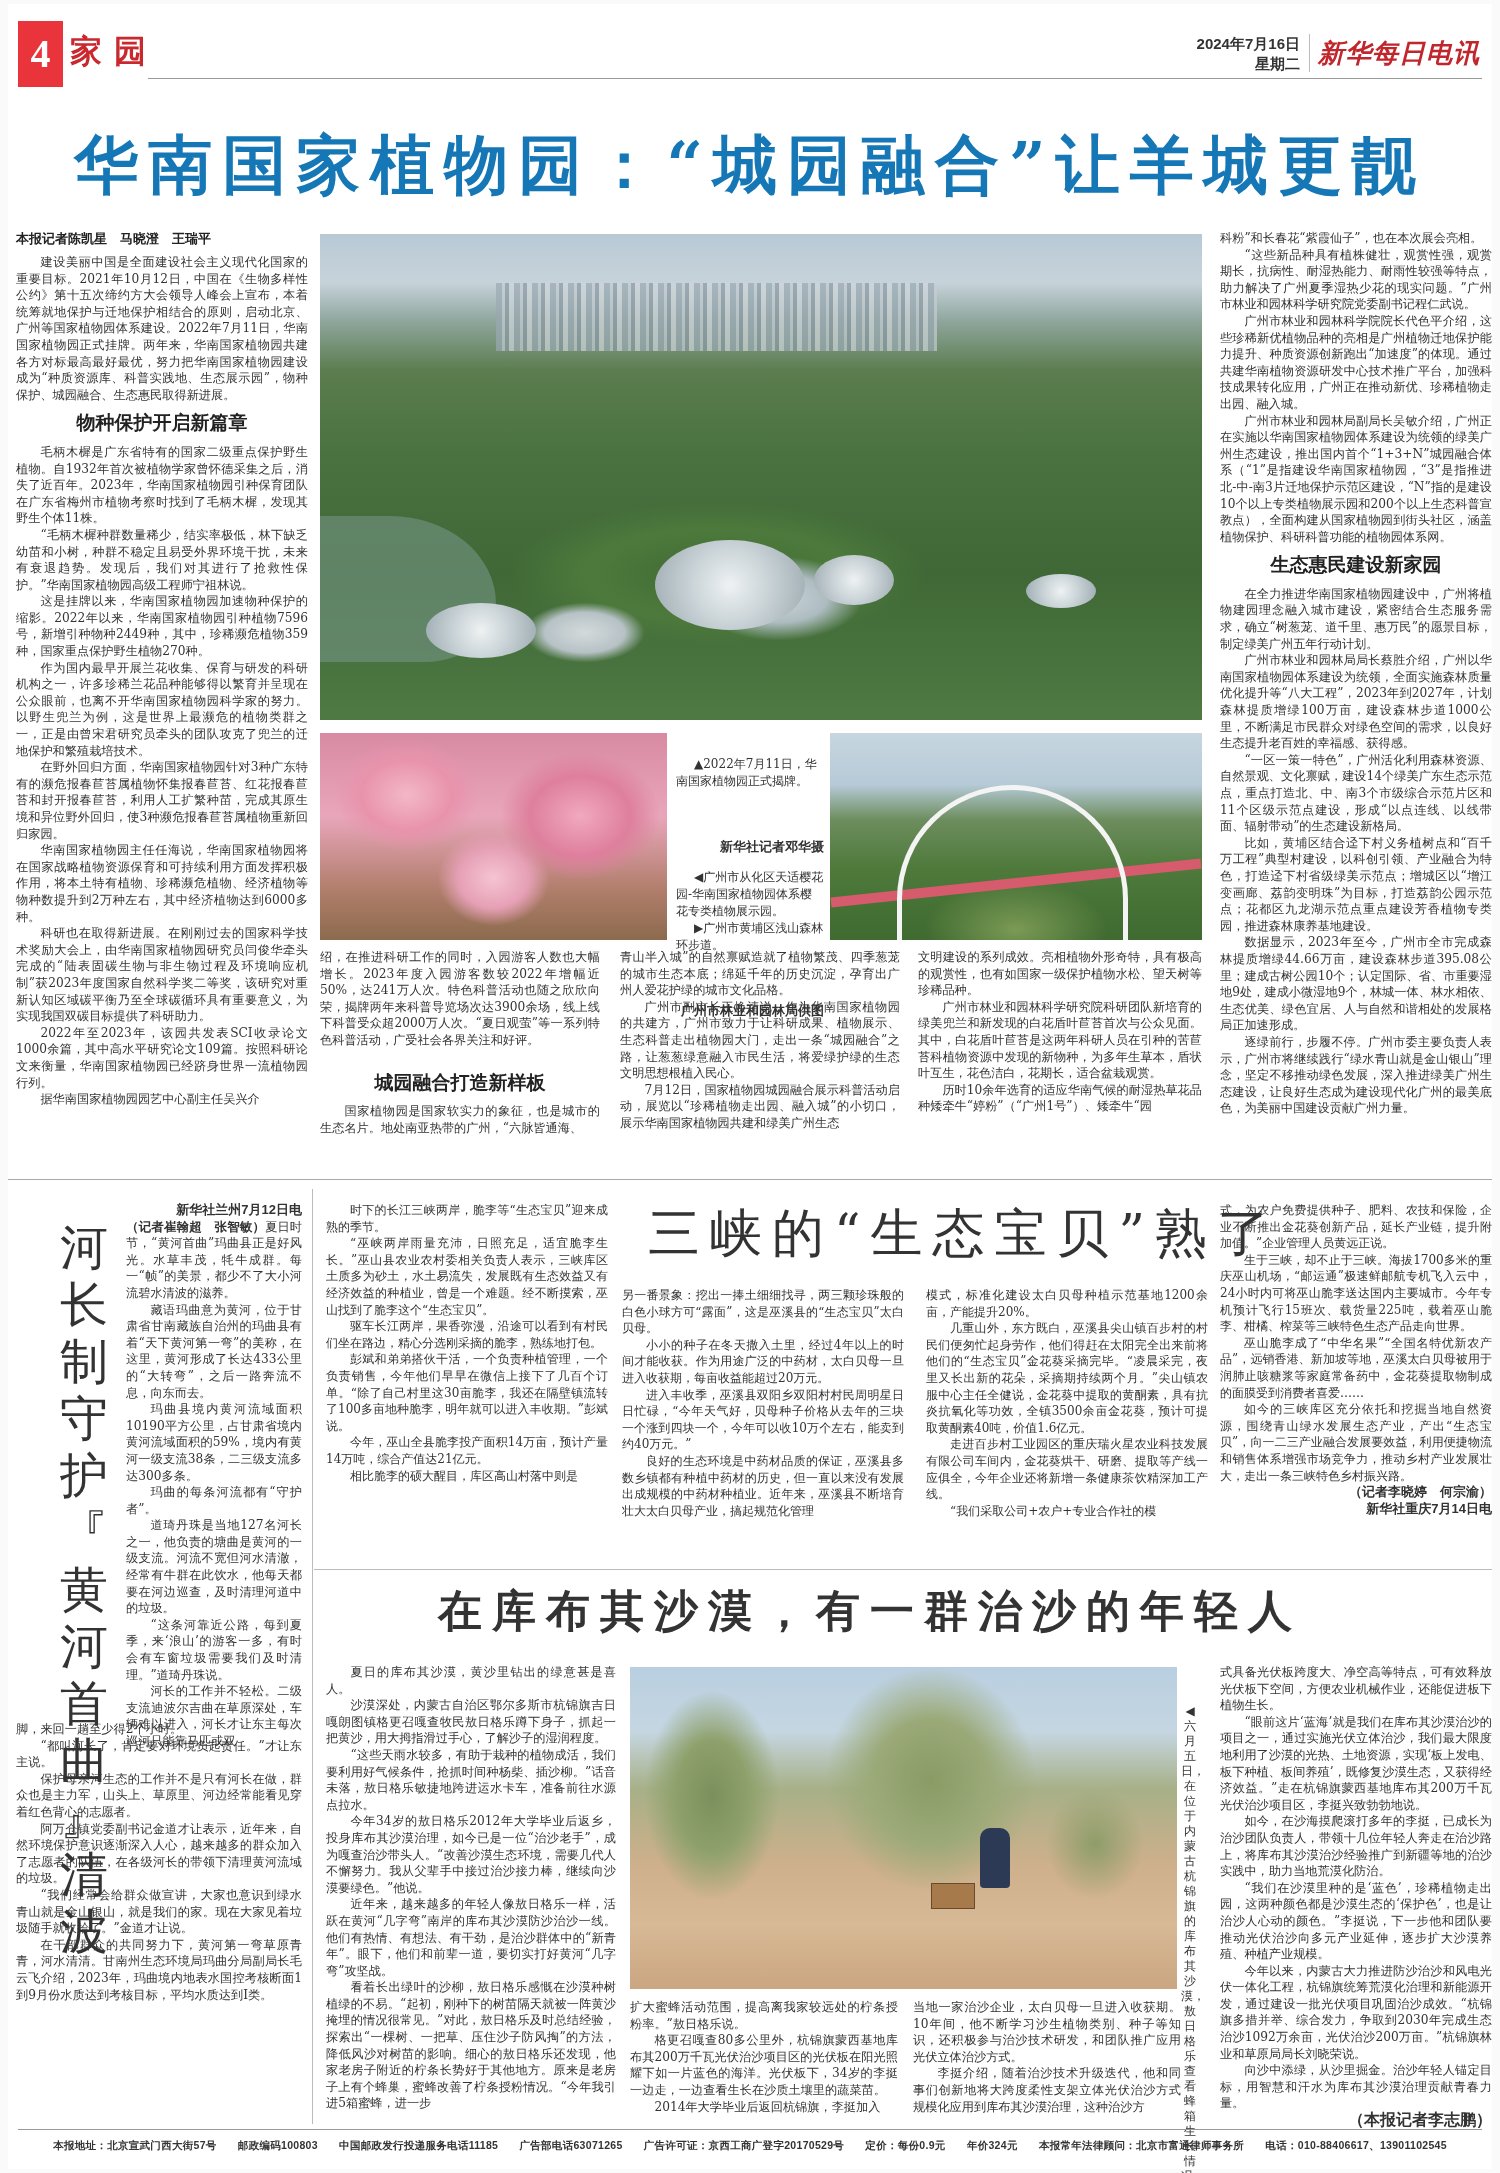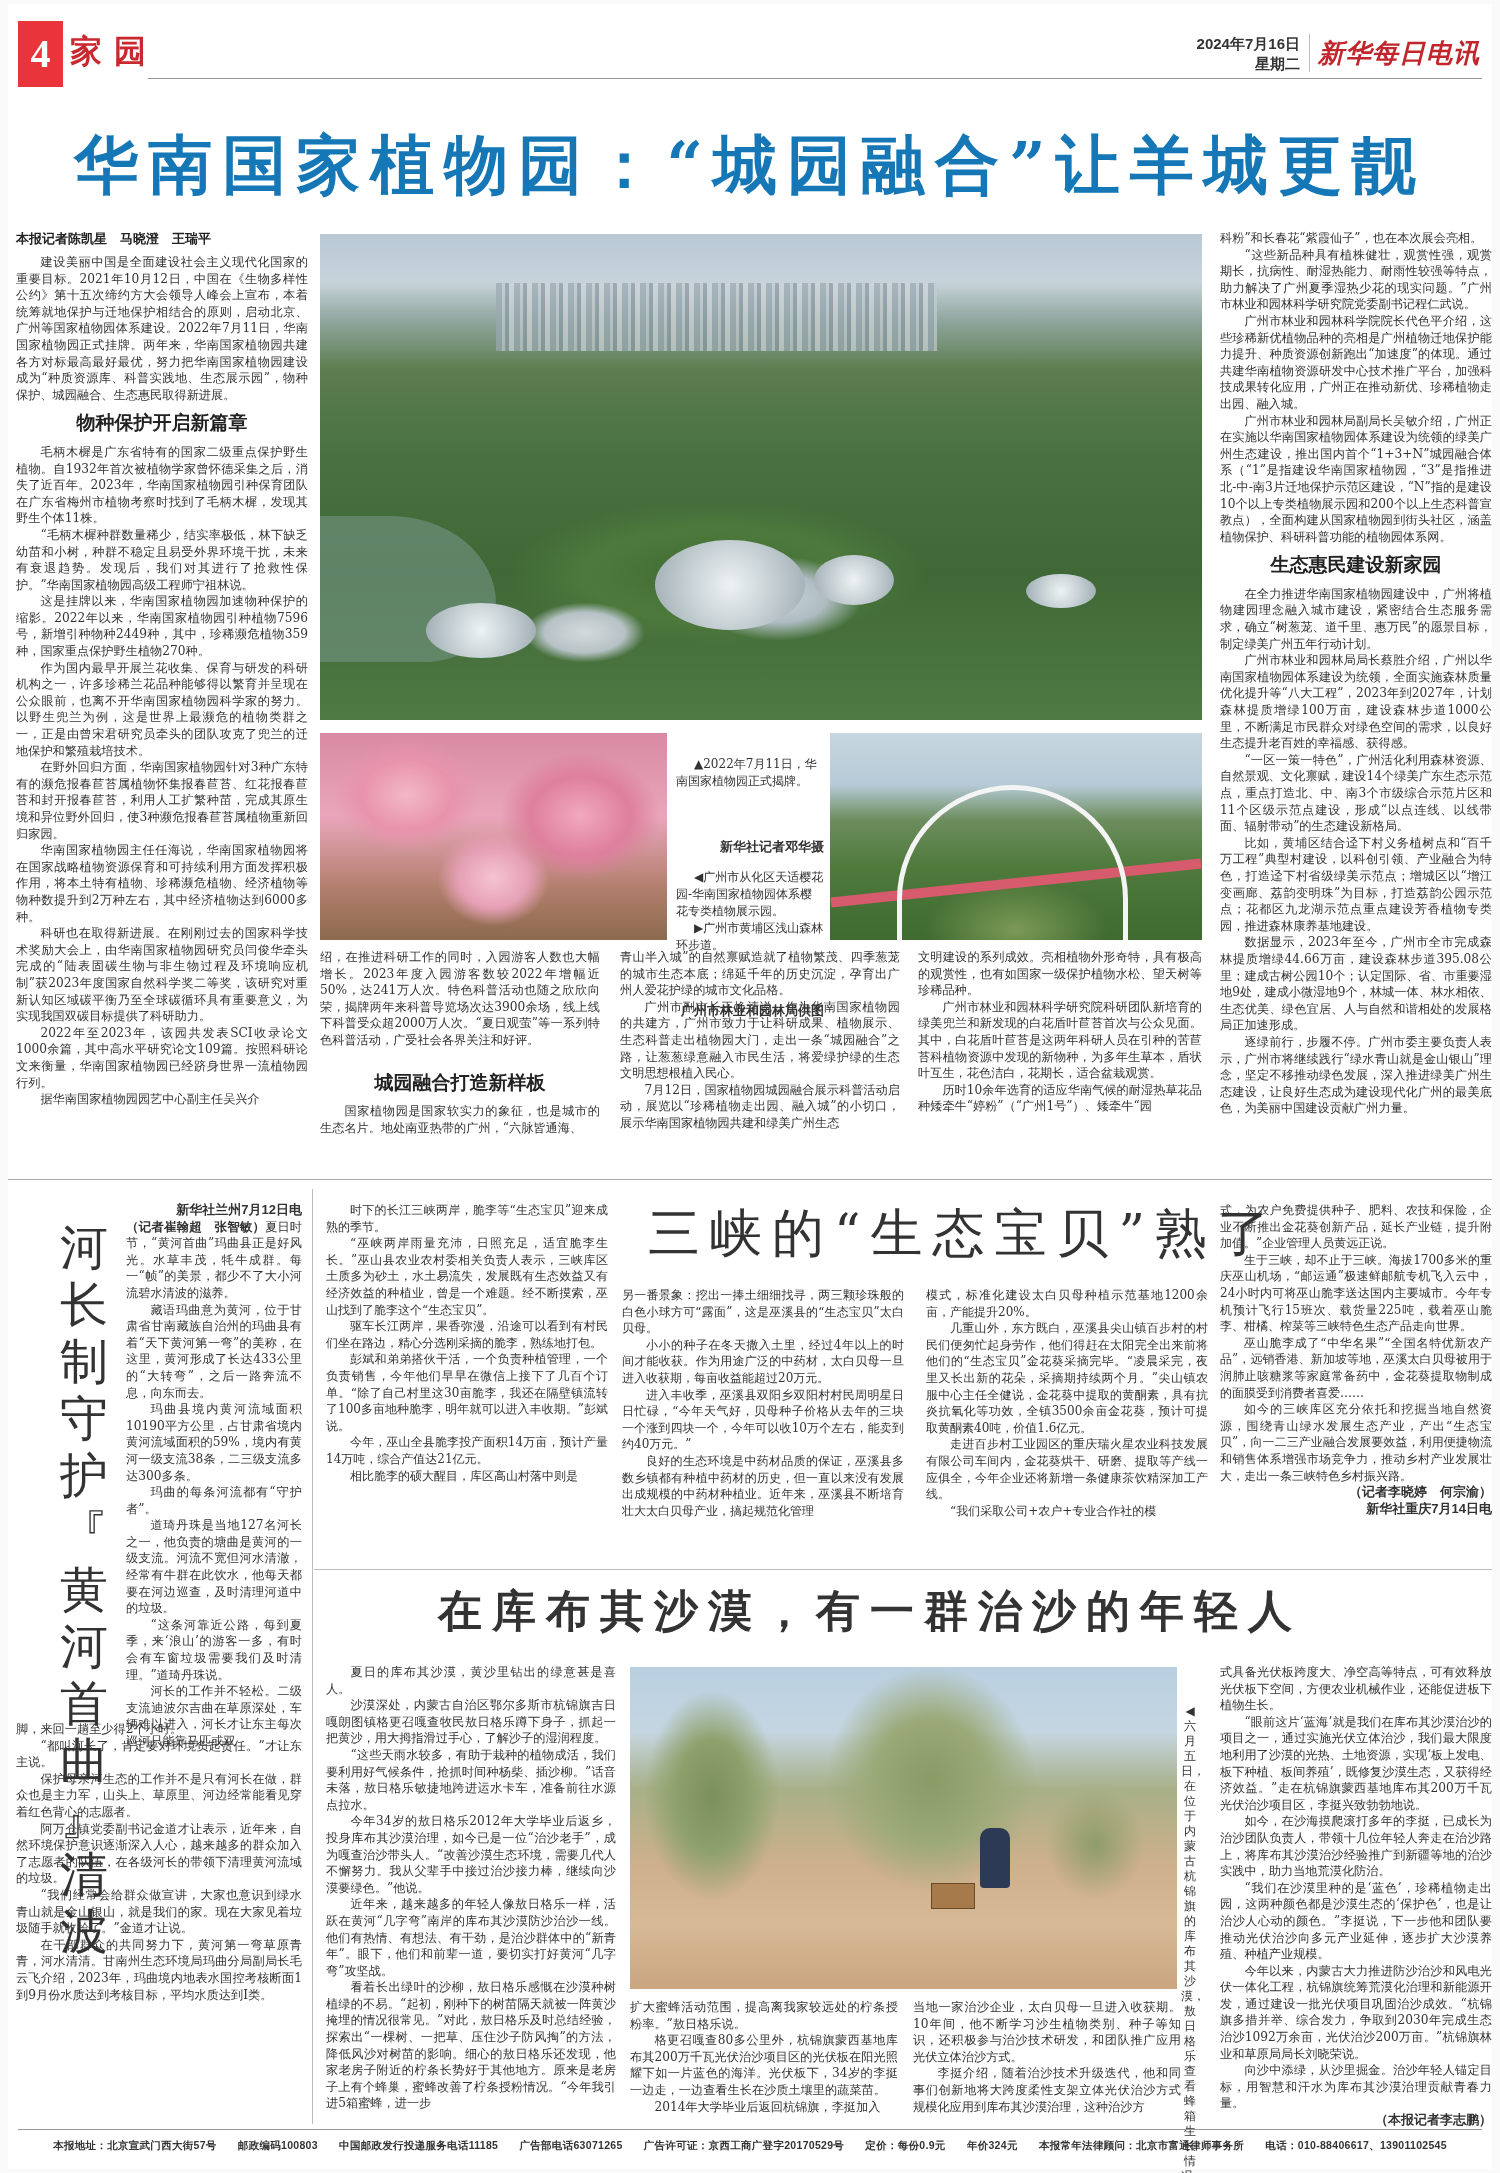--- a/index.html
+++ b/index.html
@@ -270,21 +270,21 @@
     <p class="noind">当地一家治沙企业，太白贝母一旦进入收获期。10年间，他不断学习沙生植物类别、种子等知识，还积极参与治沙技术研发，和团队推广应用光伏立体治沙方式。</p>
     <p>李挺介绍，随着治沙技术升级迭代，他和同事们创新地将大跨度柔性支架立体光伏治沙方式规模化应用到库布其沙漠治理，这种治沙方</p>
   </div>
   <div class="col" style="left:1212px; top:1660px; width:272px;">
     <p class="noind">式具备光伏板跨度大、净空高等特点，可有效释放光伏板下空间，方便农业机械作业，还能促进板下植物生长。</p>
     <p>“眼前这片‘蓝海’就是我们在库布其沙漠治沙的项目之一，通过实施光伏立体治沙，我们最大限度地利用了沙漠的光热、土地资源，实现‘板上发电、板下种植、板间养殖’，既修复沙漠生态，又获得经济效益。”走在杭锦旗蒙西基地库布其200万千瓦光伏治沙项目区，李挺兴致勃勃地说。</p>
     <p>如今，在沙海摸爬滚打多年的李挺，已成长为治沙团队负责人，带领十几位年轻人奔走在治沙路上，将库布其沙漠治沙经验推广到新疆等地的治沙实践中，助力当地荒漠化防治。</p>
     <p>“我们在沙漠里种的是‘蓝色’，珍稀植物走出园，这两种颜色都是沙漠生态的‘保护色’，也是让治沙人心动的颜色。”李挺说，下一步他和团队要推动光伏治沙向多元产业延伸，逐步扩大沙漠养殖、种植产业规模。</p>
     <p>今年以来，内蒙古大力推进防沙治沙和风电光伏一体化工程，杭锦旗统筹荒漠化治理和新能源开发，通过建设一批光伏项目巩固治沙成效。“杭锦旗多措并举、综合发力，争取到2030年完成生态治沙1092万余亩，光伏治沙200万亩。”杭锦旗林业和草原局局长刘晓荣说。</p>
     <p>向沙中添绿，从沙里掘金。治沙年轻人锚定目标，用智慧和汗水为库布其沙漠治理贡献青春力量。</p>
-    <div class="dateline" style="text-align:right; font-size:13px;">（本报记者李志鹏）</div>
+    <div class="dateline" style="text-align:right; font-size:16px;">（本报记者李志鹏）</div>
   </div>
 
   <div class="hrule" style="left:10px; right:10px; top:2125px; background:#999;"></div>
   <div class="footer">
     <span>本报地址：北京宣武门西大街57号</span>
     <span>邮政编码100803</span>
     <span>中国邮政发行投递服务电话11185</span>
     <span>广告部电话63071265</span>
     <span>广告许可证：京西工商广登字20170529号</span>
     <span>定价：每份0.9元</span>

